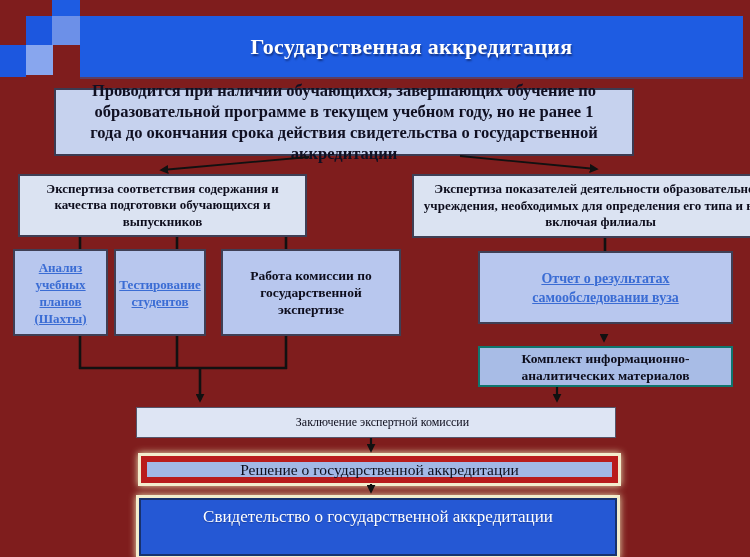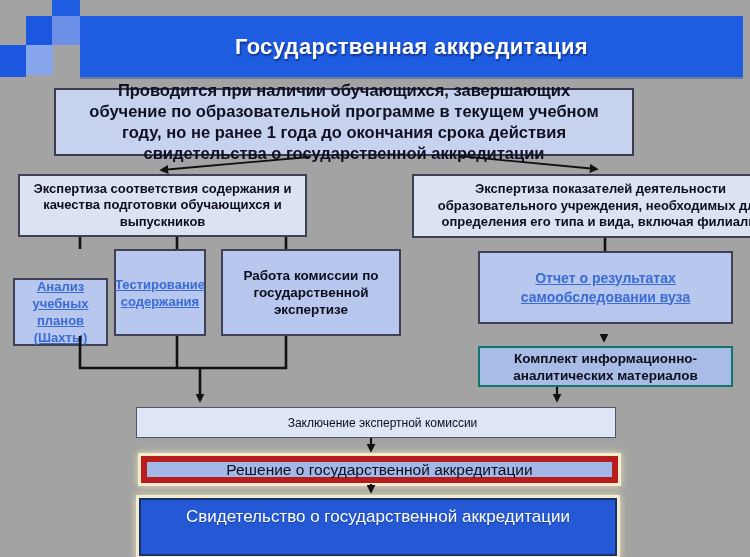--- a/index.html
+++ b/index.html
@@ -1,20 +1,20 @@
 <!DOCTYPE html>
 <html style="--title-bar-blue: #1e5ce2; --square-strong-blue: #1c57df; --square-light-blue: #6c90e8; --square-lighter-blue: #88a6ee; --intro-bg: #c6d2ee; --header-box-bg: #dbe3f2; --item-box-bg: #b8c7ee; --materials-box-bg: #a8bce6; --conclusion-bg: #dee5f4; --decision-bg: #a2b8e6; --certificate-bg: #2558d4; --link-blue: #3a6cd4; --cream-glow: #f3edcd; --line-color: #111111;"><head>
 <meta charset="utf-8">
 <style>
   html,body{margin:0;padding:0;background:#fff;}
   .slide{
     position:relative;
     width:750px;height:557px;
-    background:#a3a3a3;
-    font-family:Liberation Sans, sans-serif;
+    background:#7f1d1d;
+    font-family:Liberation Serif, serif;
     overflow:hidden;
   }
   .sq{position:absolute;}
   .sq1{left:52px;top:0;width:28px;height:16px;background:var(--title-bar-blue,#1e5ce2);}
   .sq2{left:26px;top:16px;width:27px;height:29px;background:var(--square-strong-blue,#1c57df);}
   .sq3{left:52px;top:16px;width:28px;height:29px;background:var(--square-light-blue,#6c90e8);}
   .sq4{left:0;top:45px;width:26px;height:32px;background:var(--square-strong-blue,#1c57df);}
   .sq5{left:26px;top:45px;width:27px;height:30px;background:var(--square-lighter-blue,#88a6ee);}
   .title-bar{
     position:absolute;left:80px;top:16px;width:663px;height:61px;
@@ -48,21 +48,21 @@
     padding:2px 8px;
   }
   .hdr-left{left:18px;top:174px;width:289px;height:63px;}
   .hdr-right{left:412px;top:174px;width:377px;height:64px;}
   .item{
     background:var(--item-box-bg,#b8c7ee);
     border:2px solid #3f3f55;
     font-size:13px;font-weight:700;line-height:17px;
     padding:2px 3px;
   }
-  .item1{left:13px;top:249px;width:95px;height:68px;margin-top:29px;}
+  .item1{left:13px;top:249px;width:95px;height:87px;}
   .item2{left:114px;top:249px;width:92px;height:87px;}
   .item3{left:221px;top:249px;width:180px;height:87px;font-size:13.5px;}
   .otchet{
     left:478px;top:251px;width:255px;height:73px;
     background:var(--item-box-bg,#b8c7ee);
     border:2px solid #3f3f55;
     font-size:14px;font-weight:700;line-height:19px;padding:2px 26px;
   }
   .komplekt{
     left:478px;top:346px;width:255px;height:41px;
@@ -121,21 +121,21 @@
     <span>Экспертиза соответствия содержания и качества подготовки обучающихся и выпускников</span>
   </div>
   <div class="box hdr hdr-right">
     <span>Экспертиза показателей деятельности образовательного учреждения, необходимых для определения его типа и вида, включая филиалы</span>
   </div>
 
   <div class="box item item1">
     <span class="link">Анализ учебных планов (Шахты)</span>
   </div>
   <div class="box item item2">
-    <span class="link">Тестирование содержания</span>
+    <span class="link">Тестирование студентов</span>
   </div>
   <div class="box item item3">
     <span>Работа комиссии по государственной экспертизе</span>
   </div>
 
   <div class="box otchet">
     <span class="link">Отчет о результатах самообследовании вуза</span>
   </div>
   <div class="box komplekt">
     <span>Комплект информационно-аналитических материалов</span>

